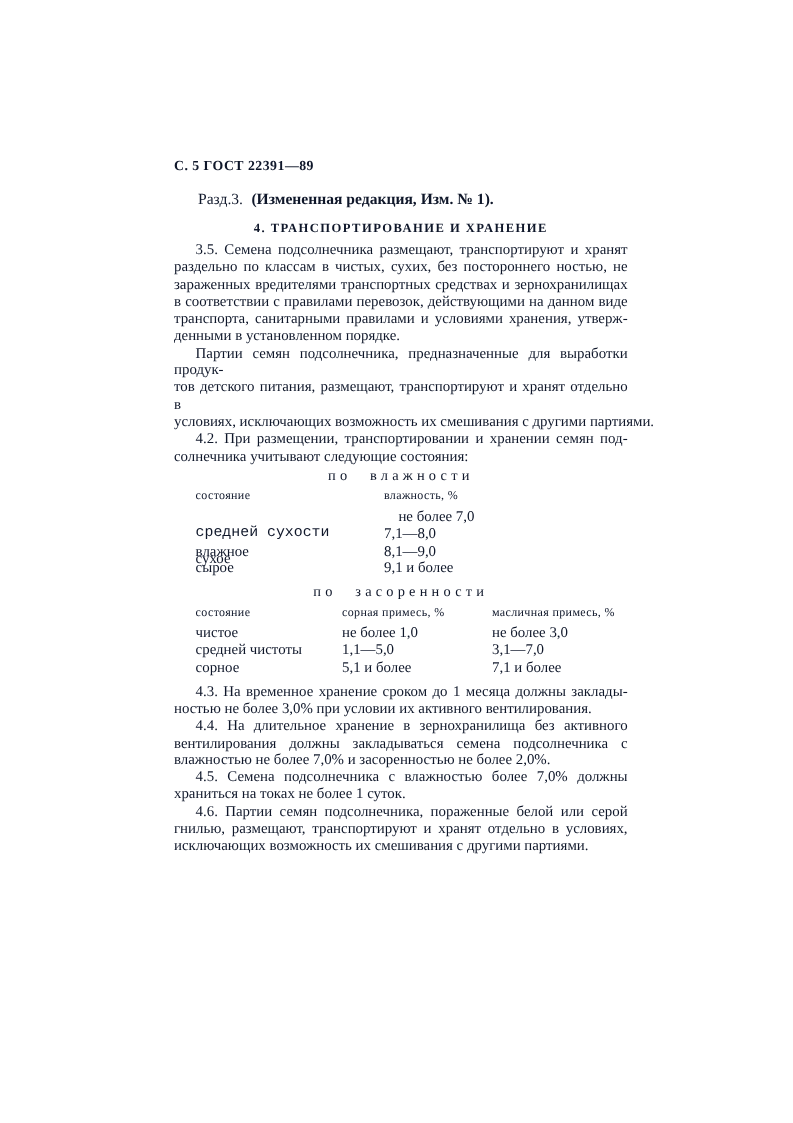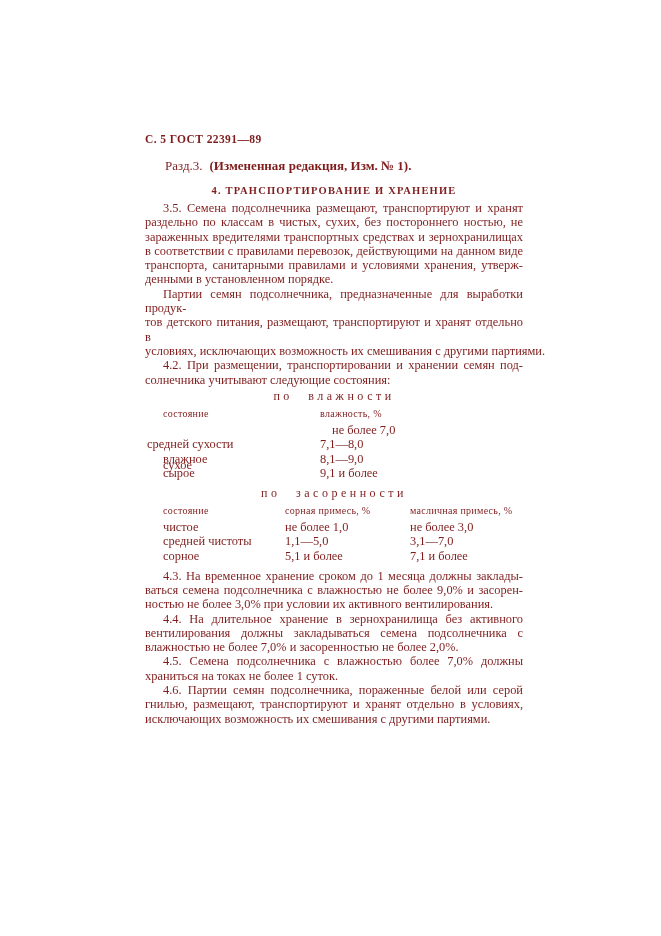--- a/index.html
+++ b/index.html
@@ -11,21 +11,21 @@
     width: 661px;
     height: 936px;
     overflow: hidden;
   }
   .page {
     position: relative;
     width: 661px;
     height: 832px;
     background: #ffffff;
     font-family: "Liberation Serif", serif;
-    color: #7f1d1d;
+    color: #0f172a;
   }
   .content {
     position: absolute;
     left: 145px;
     top: 133px;
     width: 378px;
   }
   .runhead {
     font-weight: bold;
     font-size: 11.5px;
@@ -127,21 +127,21 @@
         <div class="tbl">
           <div class="trow thead">
             <span class="tcell" style="left: 18px;">состояние</span>
             <span class="tcell" style="left: 175px;">влажность, %</span>
           </div>
           <div class="trow">
             <span class="tcell" style="left: 18px; margin-top: 35px;">сухое</span>
             <span class="tcell" style="left: 175px; margin-left: 12px;">не более 7,0</span>
           </div>
           <div class="trow">
-            <span class="tcell" style="left: 2px;">средней сухости</span>
+            <span class="tcell" style="left: 18px; font-family: Liberation Mono, monospace;">средней сухости</span>
             <span class="tcell" style="left: 175px;">7,1—8,0</span>
           </div>
           <div class="trow">
             <span class="tcell" style="left: 18px;">влажное</span>
             <span class="tcell" style="left: 175px;">8,1—9,0</span>
           </div>
           <div class="trow">
             <span class="tcell" style="left: 18px;">сырое</span>
             <span class="tcell" style="left: 175px;">9,1 и более</span>
           </div>
@@ -164,21 +164,20 @@
             <span class="tcell" style="left: 265px;">3,1—7,0</span>
           </div>
           <div class="trow">
             <span class="tcell" style="left: 18px;">сорное</span>
             <span class="tcell" style="left: 140px;">5,1 и более</span>
             <span class="tcell" style="left: 265px;">7,1 и более</span>
           </div>
         </div>
         <div class="para">
           <div class="ln j ind">4.3. На временное хранение сроком до 1 месяца должны заклады-</div>
-          <div class="ln j">ваться семена подсолнечника с влажностью не более 9,0% и засорен-</div>
           <div class="ln">ностью не более 3,0% при условии их активного вентилирования.</div>
         </div>
         <div class="para">
           <div class="ln j ind">4.4. На длительное хранение в зернохранилища без активного</div>
           <div class="ln j">вентилирования должны закладываться семена подсолнечника с</div>
           <div class="ln">влажностью не более 7,0% и засоренностью не более 2,0%.</div>
         </div>
         <div class="para">
           <div class="ln j ind">4.5. Семена подсолнечника с влажностью более 7,0% должны</div>
           <div class="ln">храниться на токах не более 1 суток.</div>

